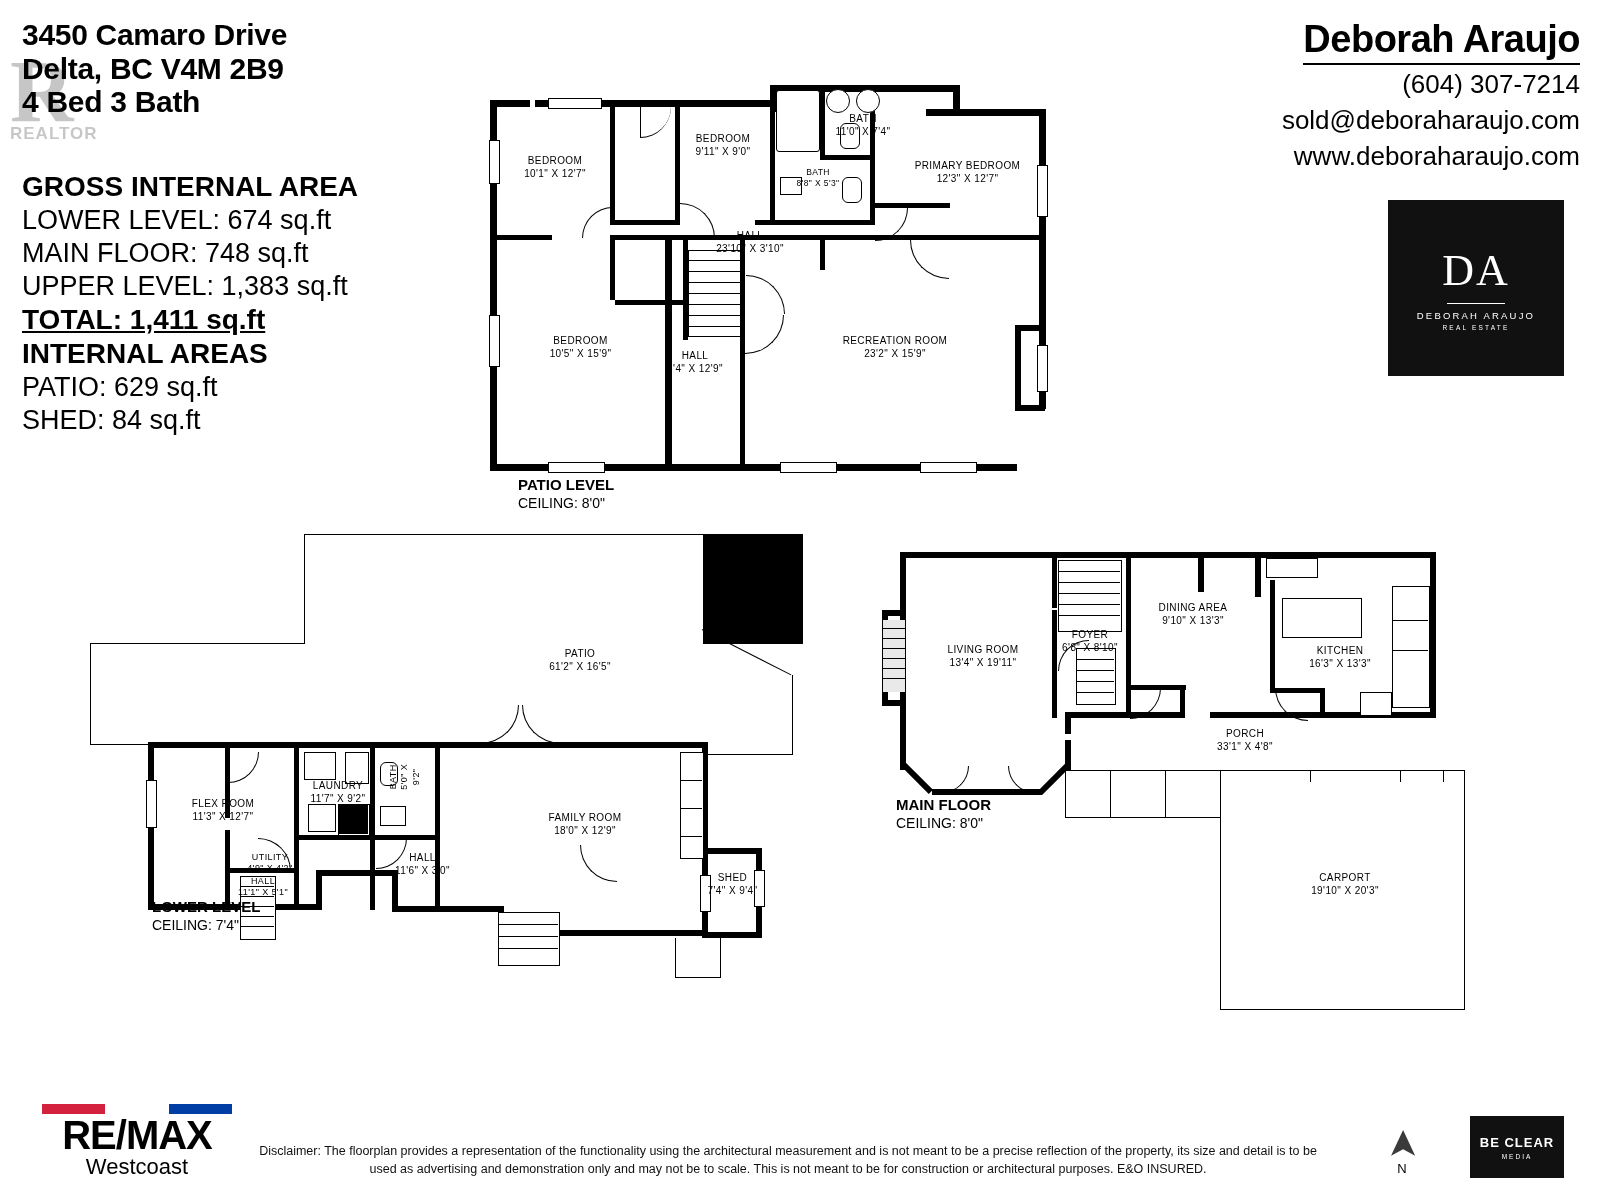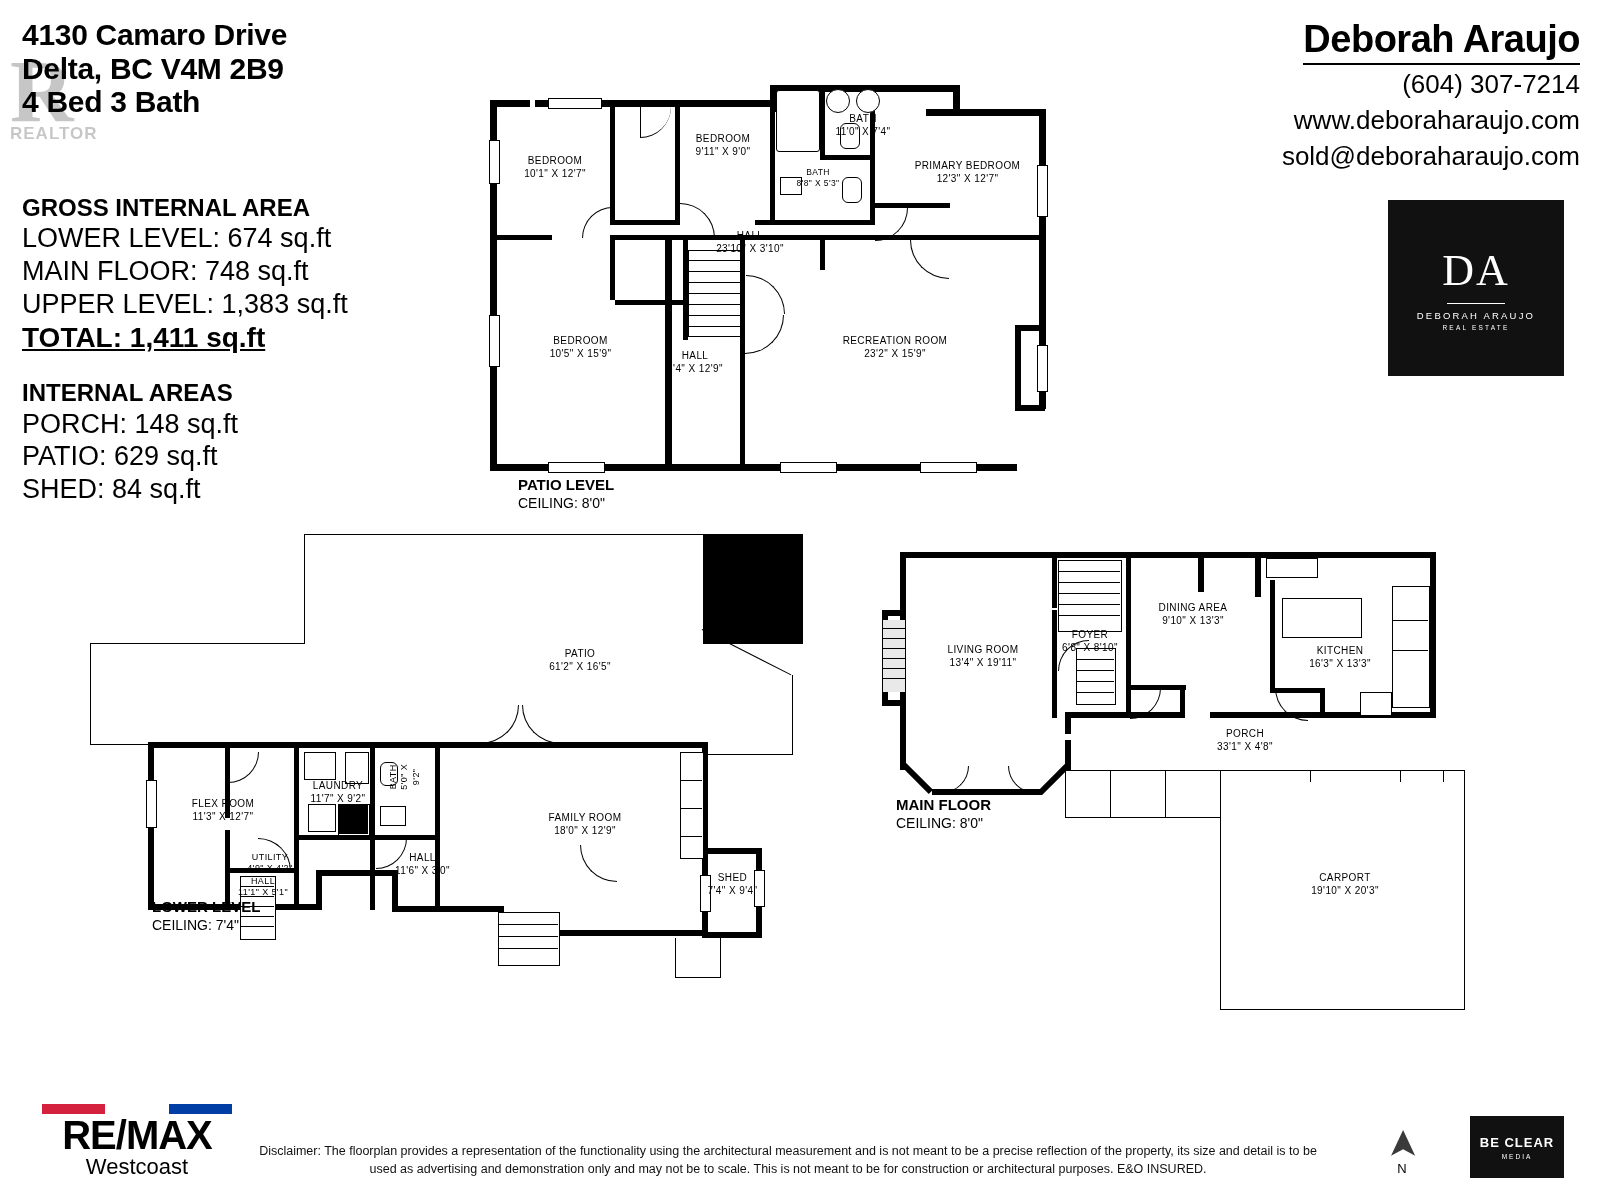--- a/index.html
+++ b/index.html
@@ -11,21 +11,21 @@
     position:relative;
     overflow:hidden;
   }
   .abs{position:absolute;}
 
   
   #addr-block{left:22px;top:18px;width:470px;}
   #addr-block .line{font-size:30px;font-weight:bold;line-height:1.12;letter-spacing:-0.3px;}
 
   #areas{left:22px;top:170px;width:470px;}
-  #areas .hdr{font-size:24px;font-weight:bold;line-height:1.22;margin-top:23px;}
+  #areas .hdr{font-size:28px;font-weight:bold;line-height:1.22;}
   #areas .row{font-size:27px;line-height:1.22;}
   #areas .total{font-size:28px;font-weight:bold;line-height:1.22;text-decoration:underline;}
 
   
   #realtor-wm{left:10px;top:55px;width:190px;opacity:.22;}
   #realtor-wm .r{font-family:"Liberation Serif",serif;font-size:88px;font-weight:bold;line-height:.85;}
   #realtor-wm .t{font-size:17px;font-weight:bold;letter-spacing:1px;margin-top:-6px;}
 
   
   #agent{right:20px;top:18px;text-align:right;width:620px;}
@@ -75,42 +75,41 @@
 </style>
 </head>
 <body>
 
 <div class="abs" id="realtor-wm">
   <div class="r">R</div>
   <div class="t">REALTOR</div>
 </div>
 
 <div class="abs" id="addr-block">
-  <div class="line">4130 Camaro Drive</div>
+  <div class="line">3450 Camaro Drive</div>
   <div class="line">Delta, BC V4M 2B9</div>
   <div class="line">4 Bed 3 Bath</div>
 </div>
 
 <div class="abs" id="areas">
   <div class="hdr">GROSS INTERNAL AREA</div>
   <div class="row">LOWER LEVEL: 674 sq.ft</div>
   <div class="row">MAIN FLOOR: 748 sq.ft</div>
   <div class="row">UPPER LEVEL: 1,383 sq.ft</div>
   <div class="total">TOTAL: 1,411 sq.ft</div>
   <div class="hdr">INTERNAL AREAS</div>
-  <div class="row">PORCH: 148 sq.ft</div>
   <div class="row">PATIO: 629 sq.ft</div>
   <div class="row">SHED: 84 sq.ft</div>
 </div>
 
 <div class="abs" id="agent">
   <div><span class="name">Deborah Araujo</span></div>
   <div class="contact">(604) 307-7214</div>
+  <div class="contact">sold@deboraharaujo.com</div>
   <div class="contact">www.deboraharaujo.com</div>
-  <div class="contact">sold@deboraharaujo.com</div>
 </div>
 
 <div class="abs" id="agent-logo">
   <div class="da">DA</div>
   <div class="ln"></div>
   <div class="n1">DEBORAH ARAUJO</div>
   <div class="n2">REAL ESTATE</div>
 </div>
 
 <div class="fp" id="upper" style="left:490px;top:85px;width:580px;height:400px;">

